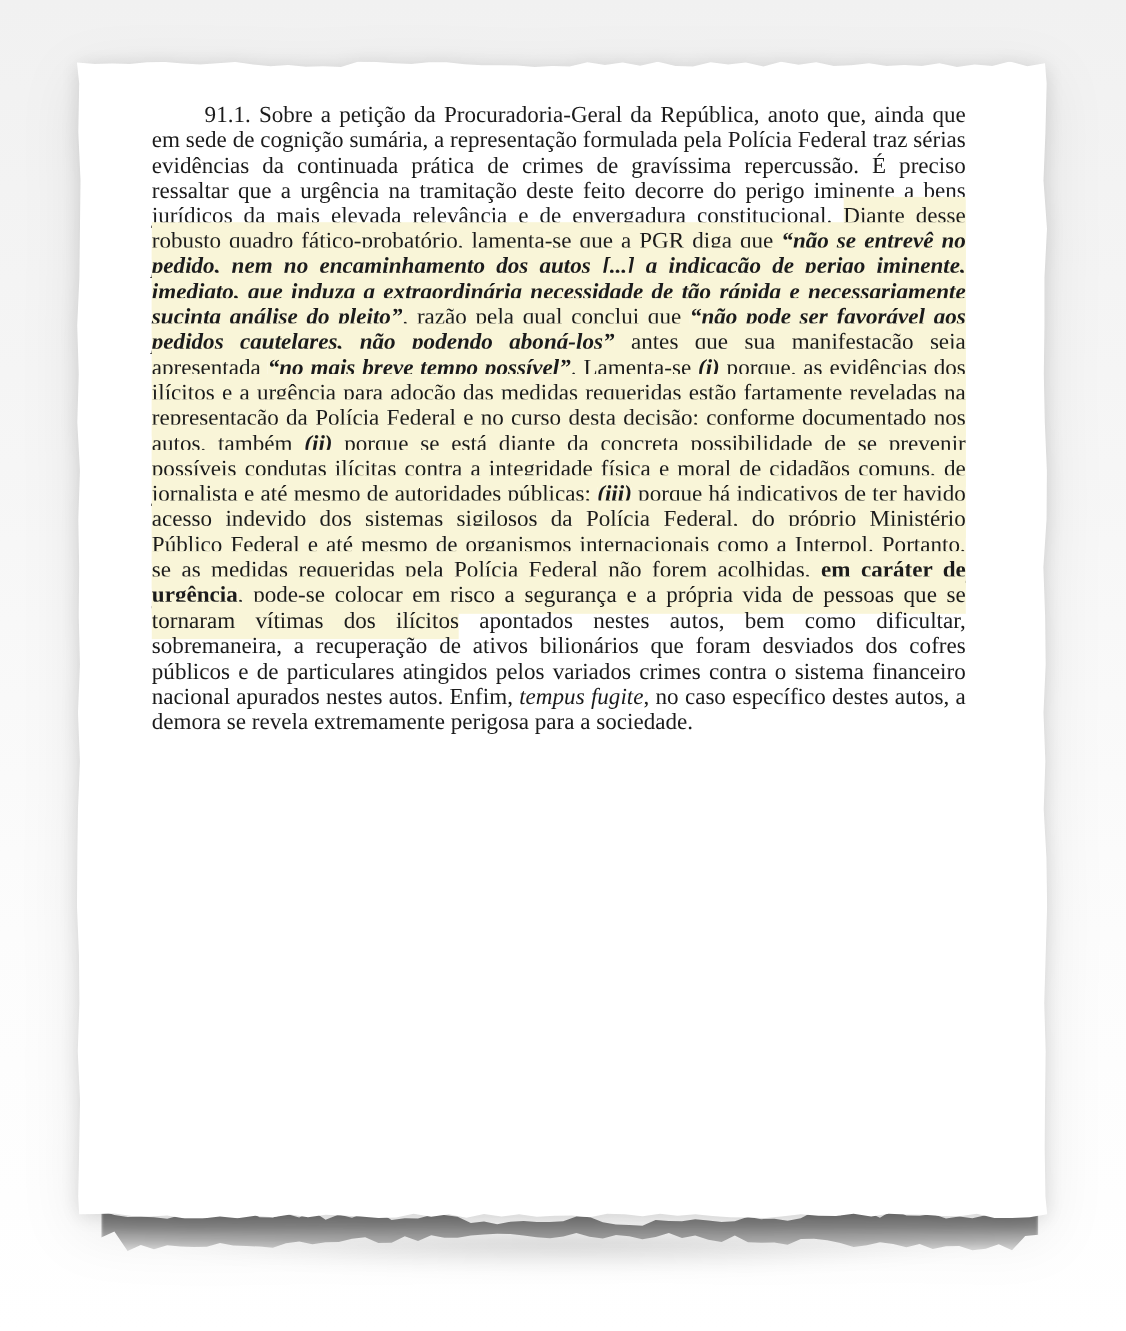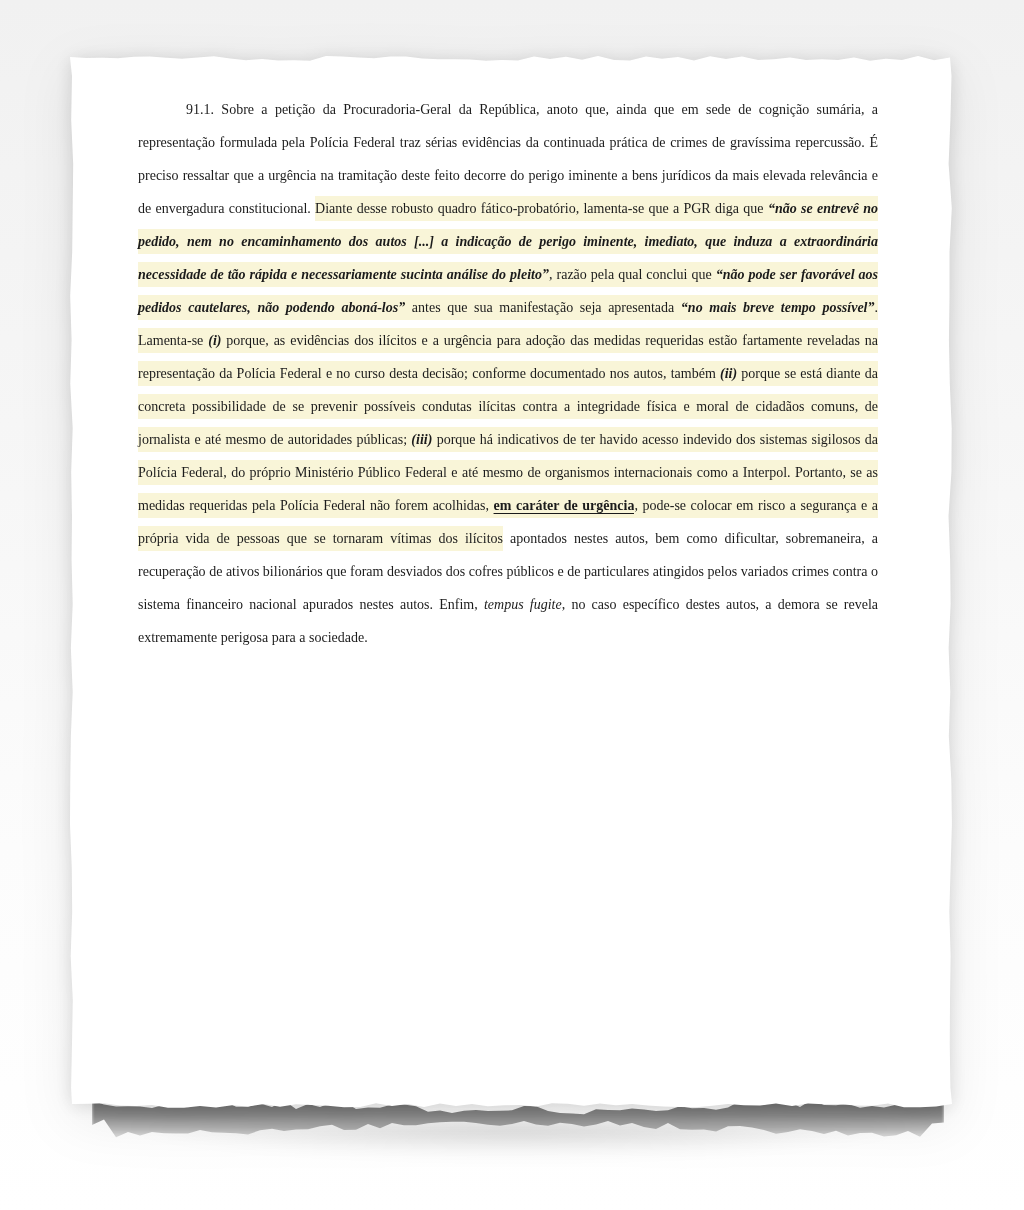--- a/index.html
+++ b/index.html
@@ -19,21 +19,21 @@
   .page{
     position:relative;width:100%;height:100%;
     background:var(--page);
     overflow:hidden;
   }
   .textblock{
     position:absolute;left:68px;top:37px;width:740px;
   }
   .para{
     margin:0;
-    font-size:14px;line-height:33px;
+    font-size:21px;line-height:23px;
     text-align:justify;text-justify:inter-word;
     text-indent:48px;
     color:var(--ink);
     hyphens:none;
     -webkit-hyphens:none;
   }
   .seg{background:transparent;}
   .seg.hl{
     background:var(--hl);
     padding:4.6px 0;

